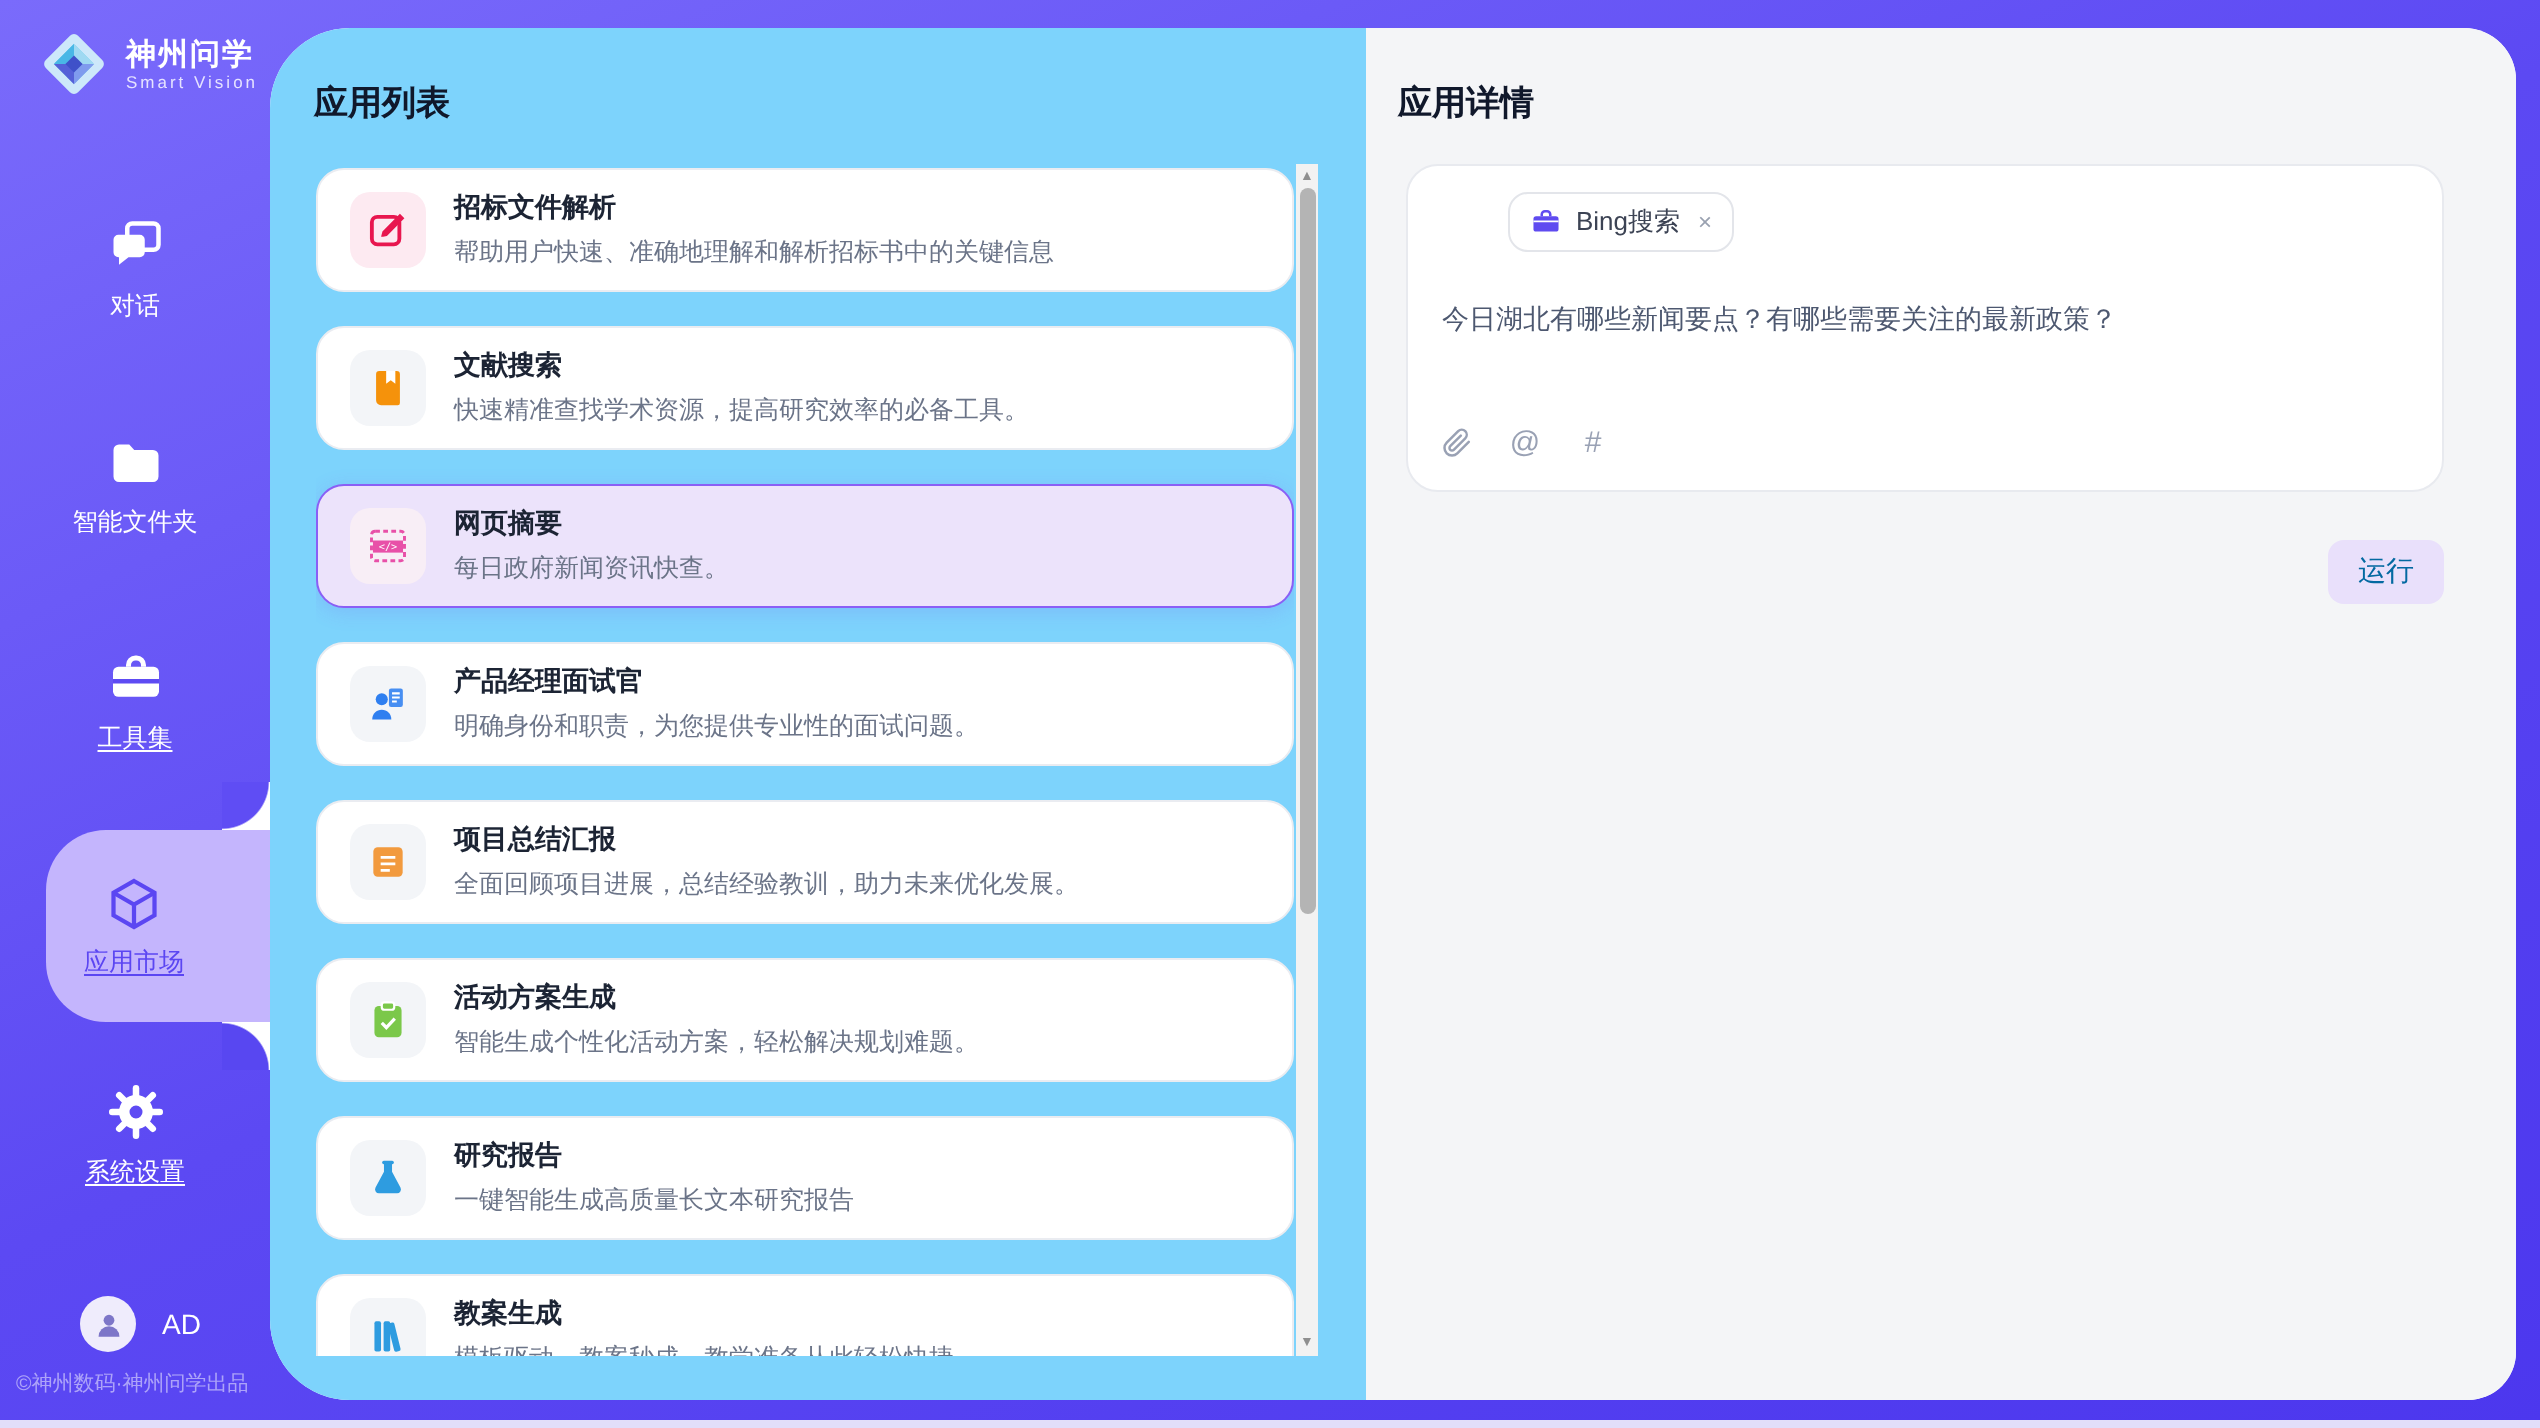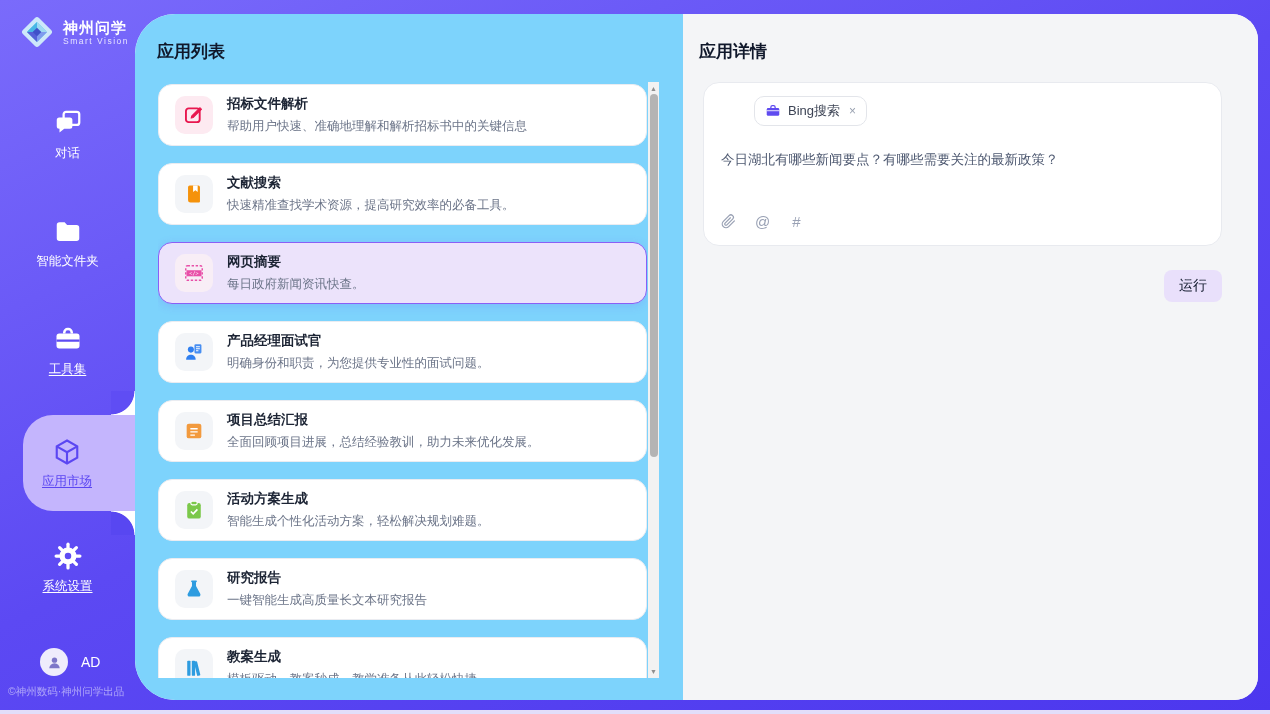--- a/index.html
+++ b/index.html
@@ -83,21 +83,21 @@
   .chip-ic svg { width:100%; height:100%; display:block; }
   .chip-label { font-size:13px; color:#3c4354; }
   .chip-close { font-size:12px; color:#99a1b0; margin-left:2px; cursor:pointer; }
   .prompt-text { position:absolute; left:17px; top:68px; right:16px; font-size:13.5px; color:#4d5870; }
   .prompt-tools { position:absolute; left:16px; bottom:15px; display:flex; align-items:center;
     gap:17px; color:#99a1b4; }
   .ptool { width:17px; height:17px; display:flex; align-items:center; justify-content:center;
     font-size:15px; cursor:pointer; }
   .ptool svg { width:15px; height:15px; display:block; }
   .run-btn { position:absolute; right:36px; top:256px; padding:7px 15px; background:#e9e0fb;
-    color:#0f172a; font-size:14px; border:none; border-radius:8px; cursor:pointer;
+    color:#0369a1; font-size:14px; border:none; border-radius:8px; cursor:pointer;
     font-family:inherit; }
 
   .bottom-strip { position:absolute; left:0; bottom:0; width:1270px; height:4px; background:#e2defa; }
 </style>
 </head>
 <body>
 
 <div class="sidebar">
   <div class="brand">
     <svg class="brand-gem" viewBox="0 0 40 40">

